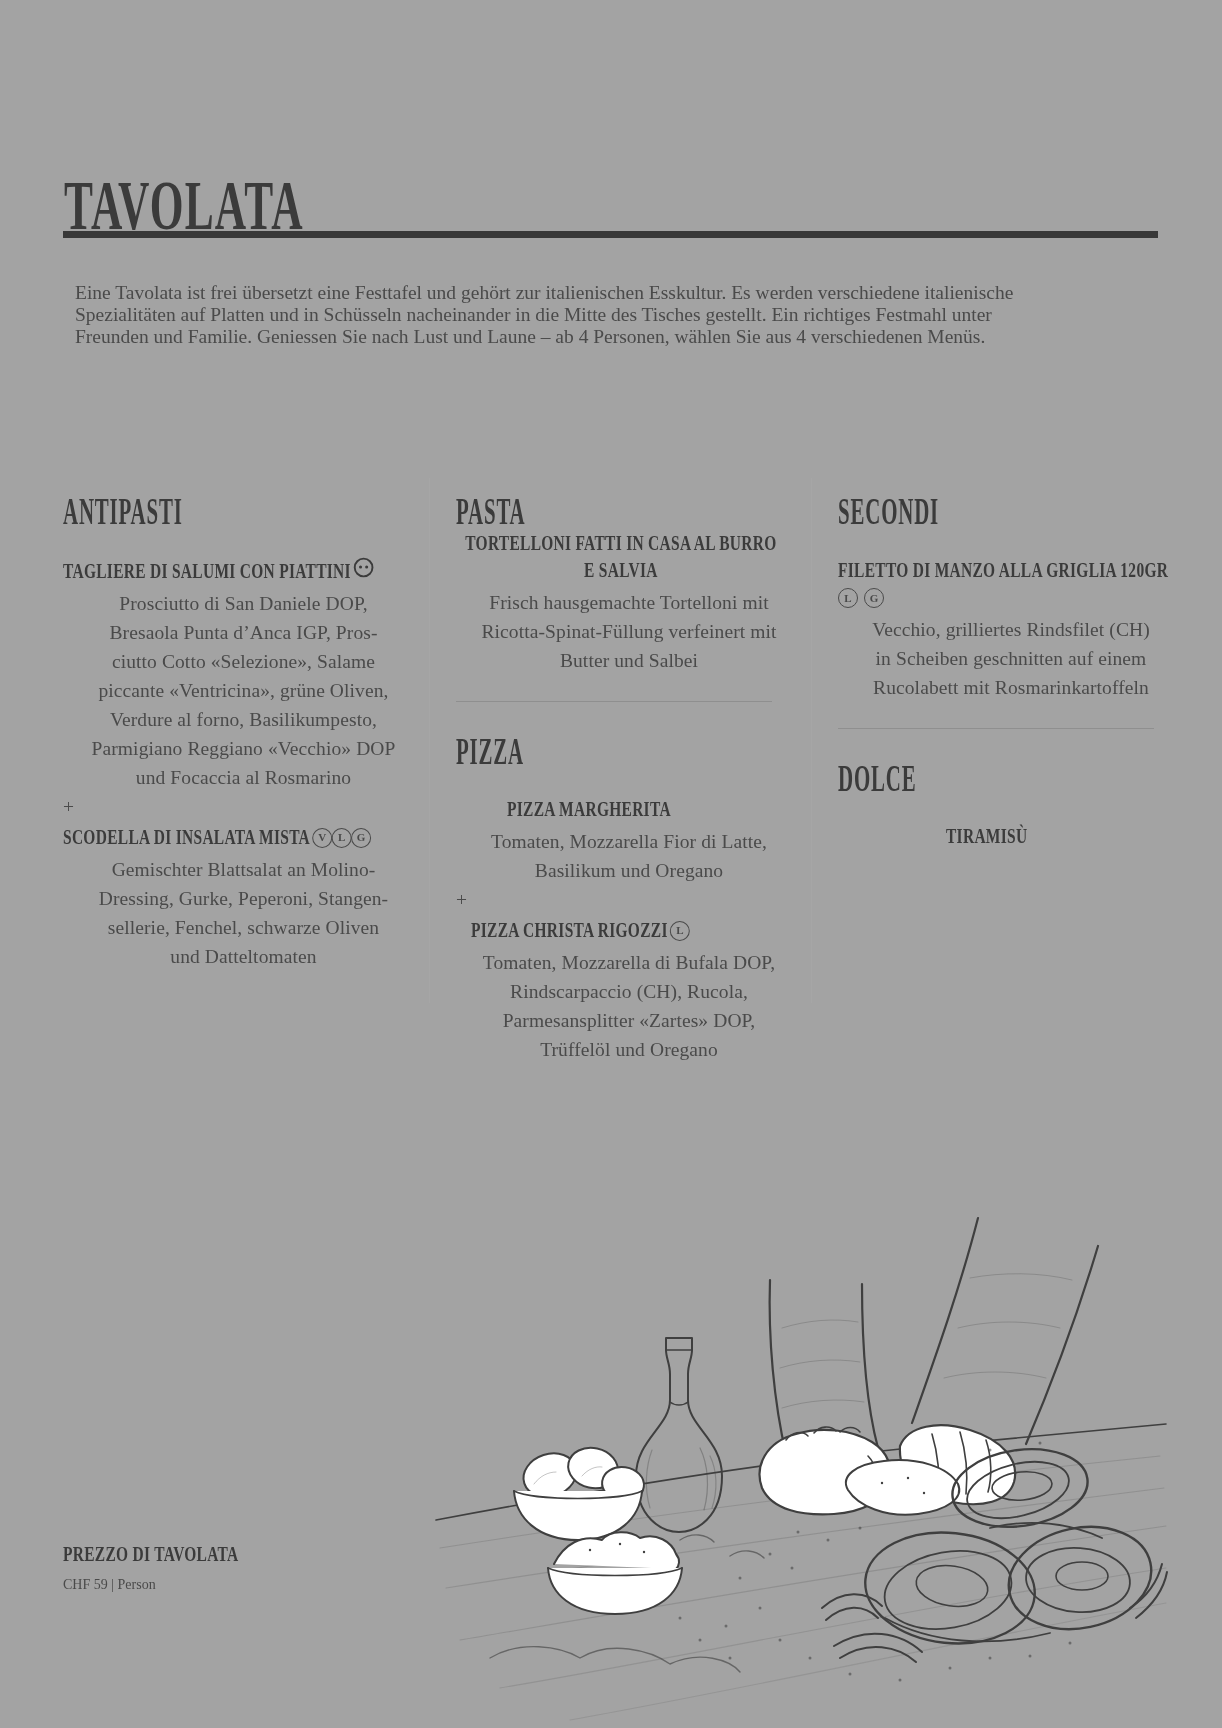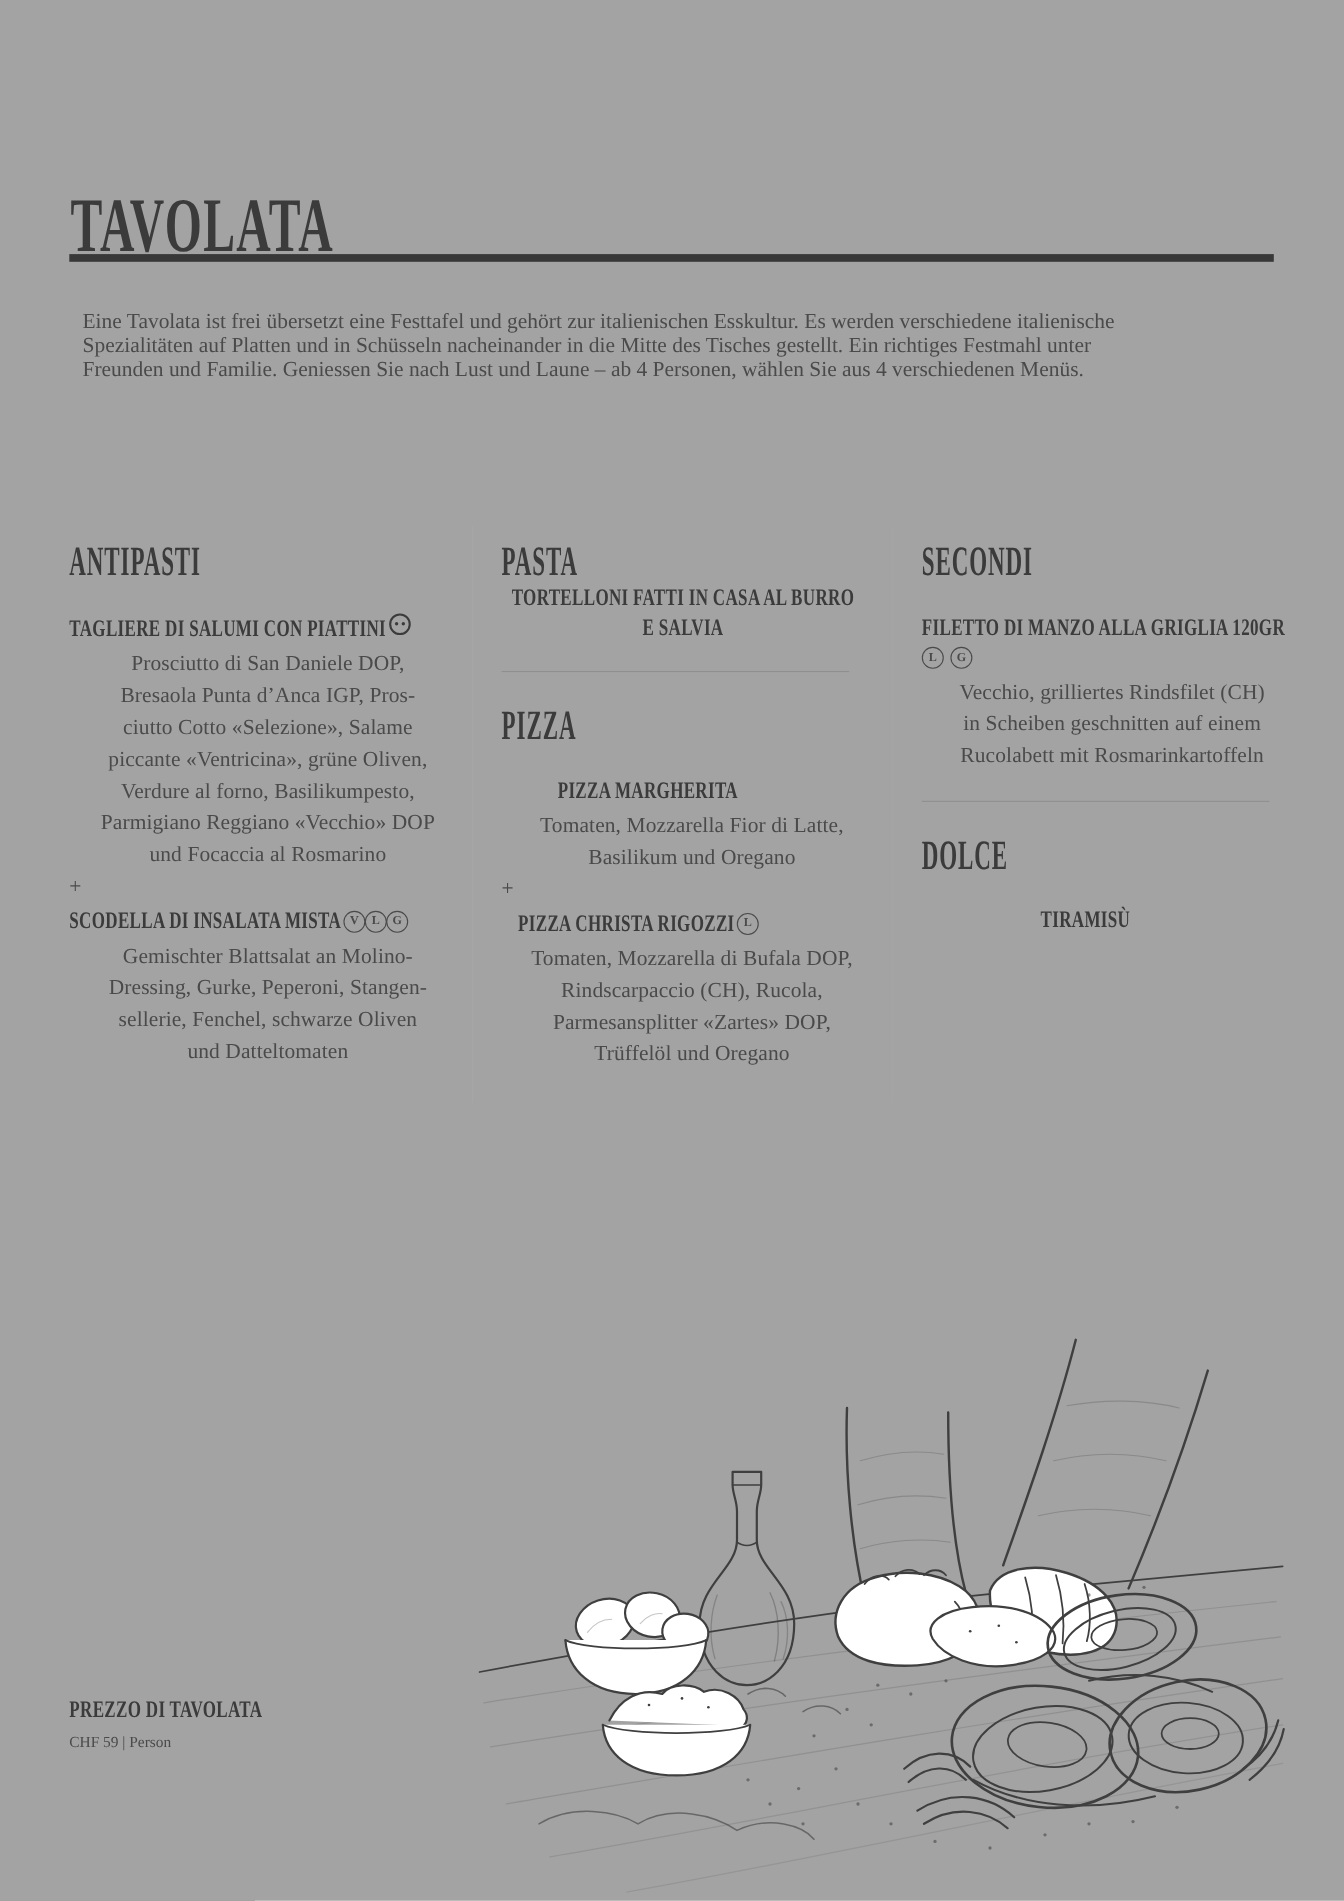--- a/index.html
+++ b/index.html
@@ -135,20 +135,23 @@
 und Datteltomaten</p>
     </div>
   </section>
 
   <section class="col col-pasta">
     <h2 class="colheading">PASTA</h2>
 
     <div class="itemwrap">
       <h3 class="h3block mt27">TORTELLONI FATTI IN CASA AL BURRO
 E SALVIA</h3>
+      <p class="desc">Frisch hausgemachte Tortelloni mit
+Ricotta-Spinat-Füllung verfeinert mit
+Butter und Salbei</p>
     </div>
 
     <hr class="colrule">
 
     <h2 class="colheading h2-after-rule">PIZZA</h2>
 
     <div class="itemwrap">
       <h3 class="h3row mt26">
         <span>PIZZA MARGHERITA</span>
       </h3>

